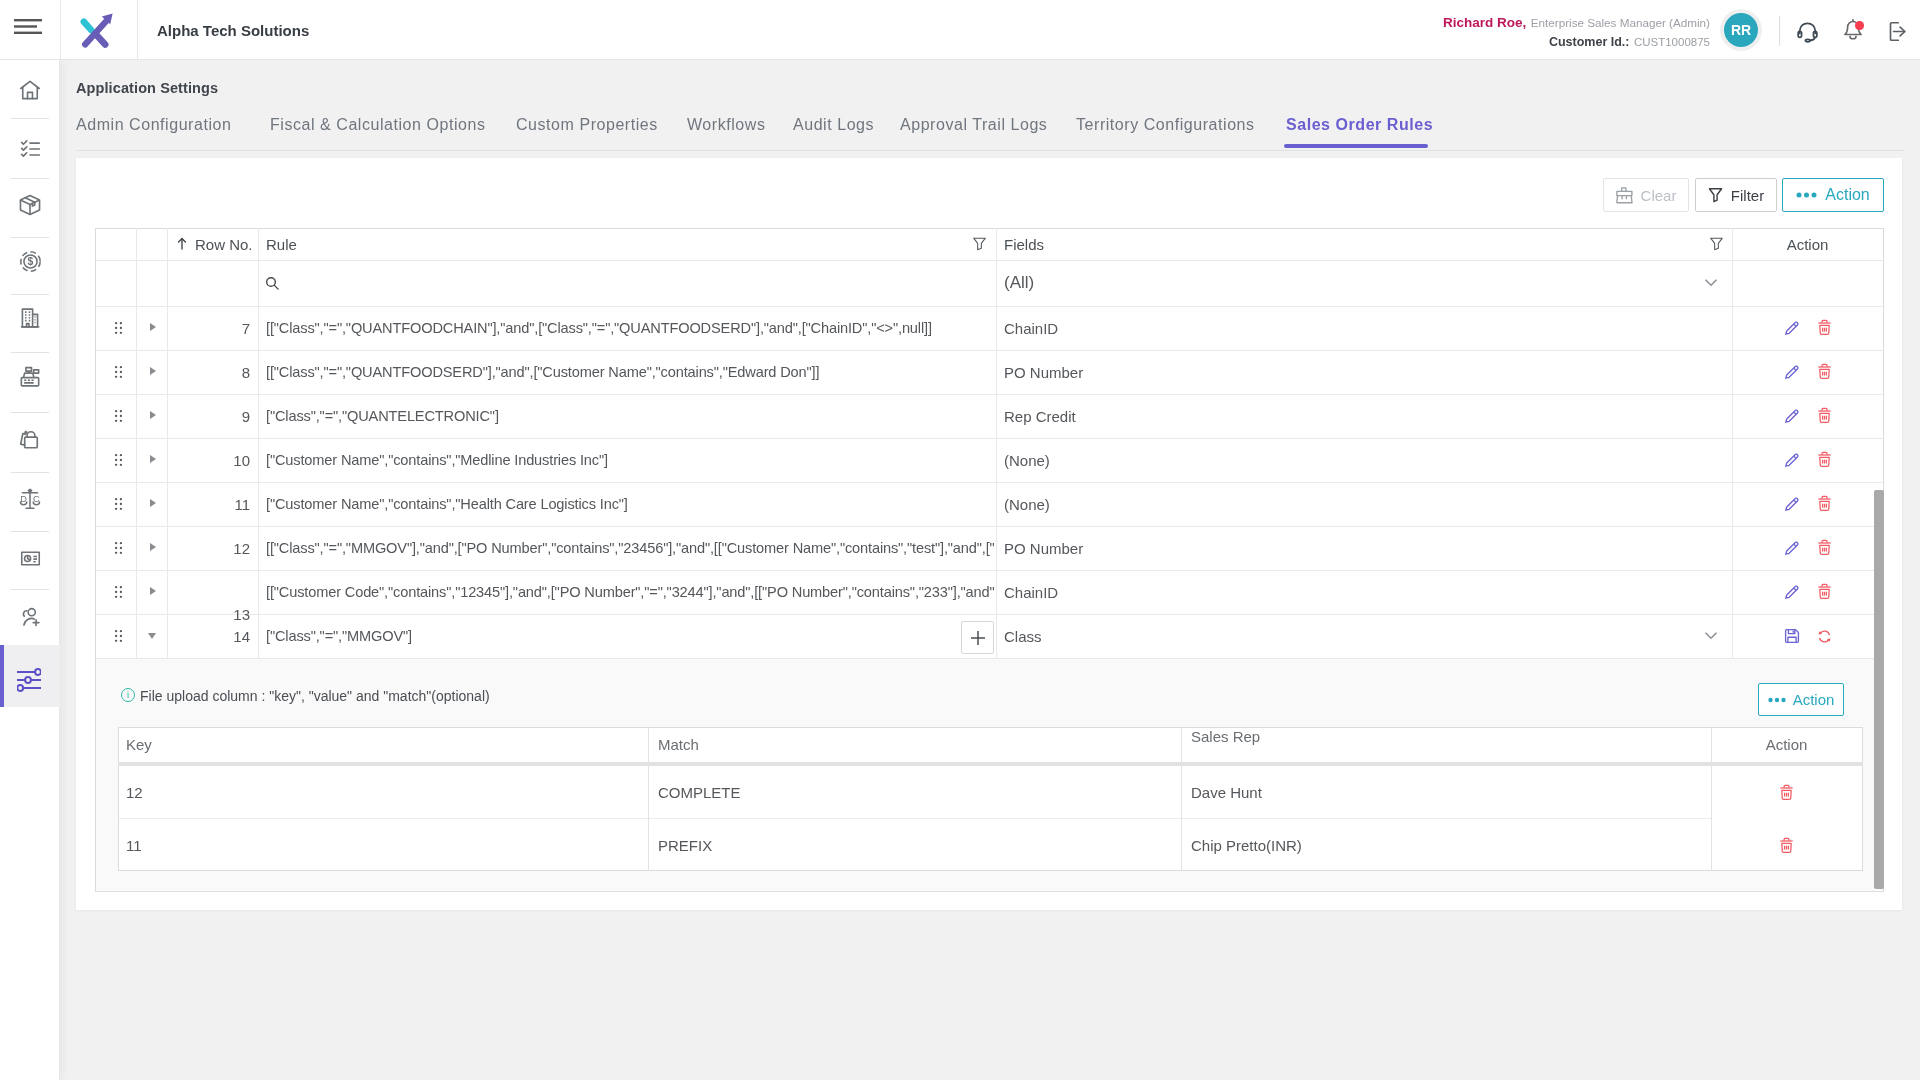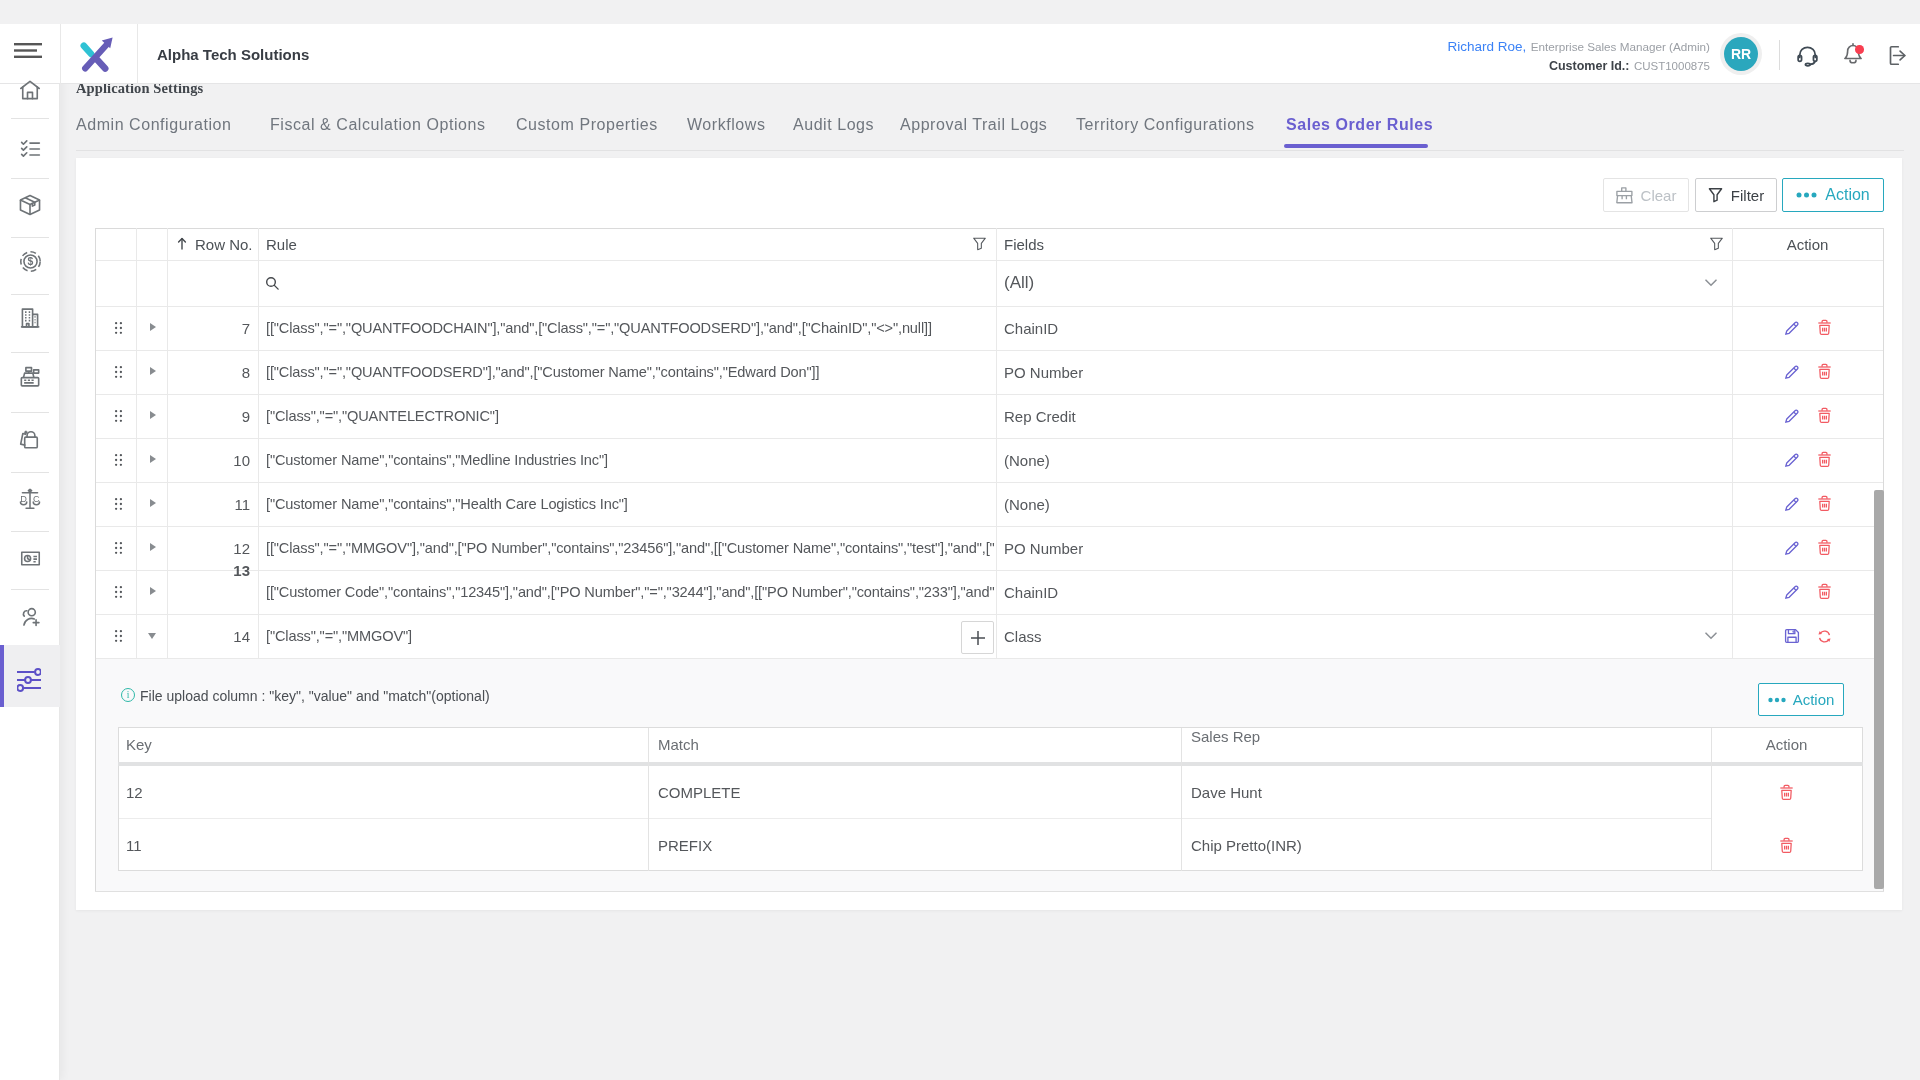--- a/index.html
+++ b/index.html
@@ -13,40 +13,40 @@
 .rownum { position:absolute; left:167px; width:83px; height:44px; display:flex; align-items:center; justify-content:flex-end; font-size:15px; color:#54575b; }
 .ruletxt { position:absolute; left:266px; width:729px; height:44px; display:flex; align-items:center; font-size:14.6px; letter-spacing:-0.15px; color:#54575b; white-space:nowrap; overflow:hidden; }
 .fieldtxt { position:absolute; left:1004px; height:44px; display:flex; align-items:center; font-size:15px; color:#54575b; white-space:nowrap; }
 .tri-r { position:absolute; left:150px; width:0; height:0; border-left:6px solid #888c90; border-top:4.2px solid transparent; border-bottom:4.2px solid transparent; }
 .tri-d { position:absolute; left:148px; width:0; height:0; border-top:6px solid #888c90; border-left:4.2px solid transparent; border-right:4.2px solid transparent; }
 .tab { top:116px; font-size:16px; color:#70767e; letter-spacing:.55px; }
 </style>
 </head>
 <body>
 
-<div class="abs" style="left:0;top:0;width:1920px;height:60px;background:#fff;border-bottom:1px solid #e5e5e6;z-index:5;margin-top:24px;">
+<div class="abs" style="left:0;top:0;width:1920px;height:60px;background:#fff;border-bottom:1px solid #e5e5e6;z-index:5;">
 
   <svg class="abs" style="left:14px;top:18px;" width="29" height="18" viewBox="0 0 29 18">
     <rect x="0" y="1" width="28" height="2.4" fill="#565656"></rect>
     <rect x="0" y="7.3" width="23" height="2.4" fill="#565656"></rect>
     <rect x="0" y="13.6" width="28" height="2.4" fill="#565656"></rect>
   </svg>
   <div class="abs" style="left:60px;top:0;width:1px;height:60px;background:#e8e8e8;"></div>
   <div class="abs" style="left:137px;top:0;width:1px;height:60px;background:#e8e8e8;"></div>
 
   <svg class="abs" style="left:80px;top:10px;" width="38" height="38" viewBox="0 0 38 38">
     <line x1="3.8" y1="11.8" x2="11.3" y2="20.1" stroke="#2fc2d4" stroke-width="6.6" stroke-linecap="round"></line>
     <line x1="5.2" y1="34.3" x2="26.8" y2="10.5" stroke="#675db7" stroke-width="6.3" stroke-linecap="round"></line>
     <polygon points="32.6,3.4 30.2,14.2 21.8,6.6" fill="#675db7"></polygon>
     <line x1="17.2" y1="25.8" x2="25.2" y2="34.5" stroke="#675db7" stroke-width="6.6" stroke-linecap="round"></line>
   </svg>
   <div class="abs flexc" style="left:157px;top:0;height:60px;font-size:15px;font-weight:bold;color:#383d44;">Alpha Tech Solutions</div>
 
   <div class="abs" style="right:210px;top:13px;text-align:right;line-height:18px;">
-    <div><span style="font-size:13.5px;font-weight:normal;color:#3b82f6;">Richard Roe,</span> <span style="font-size:11.7px;color:#9b9fa5;">Enterprise Sales Manager (Admin)</span></div>
+    <div><span style="font-size:13.5px;font-weight:bold;color:#be185d;">Richard Roe,</span> <span style="font-size:11.7px;color:#9b9fa5;">Enterprise Sales Manager (Admin)</span></div>
     <div><span style="font-size:12.5px;font-weight:bold;color:#3e4349;">Customer Id.:</span> <span style="font-size:11.5px;color:#9b9fa5;">CUST1000875</span></div>
   </div>
 
   <div class="abs" style="left:1720px;top:9px;width:42px;height:42px;border-radius:50%;background:#efefef;"></div>
   <div class="abs flexc" style="left:1724px;top:13px;width:34px;height:34px;border-radius:50%;background:#2ba7bd;color:#fff;font-size:14px;font-weight:bold;justify-content:center;">RR</div>
   <div class="abs" style="left:1779px;top:16px;width:1px;height:30px;background:#dcdcdc;"></div>
 
   <svg class="abs" style="left:1795px;top:19px;" width="25" height="25" viewBox="0 0 24 24" fill="none" stroke="#3f4a54" stroke-width="1.65" stroke-linecap="round" stroke-linejoin="round">
     <path d="M4.6 13.8 V11.2 a7.4 7.1 0 0 1 14.8 0 V13.8"></path>
     <rect x="3" y="11.9" width="3.3" height="5.7" rx="1.65"></rect>
@@ -161,21 +161,21 @@
   </svg>
 
   <svg class="abs" style="left:17px;top:668px;" width="24" height="24" viewBox="0 0 24 24" fill="none" stroke="#5c50c7" stroke-width="2" stroke-linecap="round">
     <path d="M0.5 4 H17 M0.5 12 H24 M7.5 20 H23.5"></path>
     <circle cx="21" cy="4" r="2.9" fill="#f1f1f2"></circle>
     <circle cx="11" cy="12" r="2.9" fill="#f1f1f2"></circle>
     <circle cx="3.2" cy="20" r="2.9" fill="#f1f1f2"></circle>
   </svg>
 </div>
 
-<div class="abs" style="left:76px;top:80px;font-size:14.5px;font-weight:bold;color:#41464c;letter-spacing:.1px;font-family:Liberation Serif, serif;">Application Settings</div>
+<div class="abs" style="left:76px;top:80px;font-size:14.5px;font-weight:bold;color:#41464c;letter-spacing:.1px;">Application Settings</div>
 
 <div class="abs" style="left:76px;top:150px;width:1828px;height:1px;background:#e2e2e3;"></div>
 <div id="tabs" style="position:absolute;left:0;top:0;">
   <div class="abs tab" style="left:76px;">Admin Configuration</div>
   <div class="abs tab" style="left:270px;">Fiscal &amp; Calculation Options</div>
   <div class="abs tab" style="left:516px;">Custom Properties</div>
   <div class="abs tab" style="left:687px;">Workflows</div>
   <div class="abs tab" style="left:793px;">Audit Logs</div>
   <div class="abs tab" style="left:900px;">Approval Trail Logs</div>
   <div class="abs tab" style="left:1076px;">Territory Configurations</div>
@@ -403,21 +403,21 @@
 
   <svg class="abs" style="left:114px;top:585px;" width="9" height="14" viewBox="0 0 9 14" fill="#54575b">
         <circle cx="2.1" cy="2.2" r="1.15"></circle>
         <circle cx="6.9" cy="2.2" r="1.15"></circle>
         <circle cx="2.1" cy="7" r="1.15"></circle>
         <circle cx="6.9" cy="7" r="1.15"></circle>
         <circle cx="2.1" cy="11.8" r="1.15"></circle>
         <circle cx="6.9" cy="11.8" r="1.15"></circle>
       </svg>
   <div class="tri-r" style="top:587px;"></div>
-  <div class="rownum" style="top:548px;font-weight:bold;">13</div>
+  <div class="rownum" style="top:592px;">13</div>
   <div class="ruletxt" style="top:570px;">[["Customer Code","contains","12345"],"and",["PO Number","=","3244"],"and",[["PO Number","contains","233"],"and",["PO Number","=","12"]]]</div>
   <div class="fieldtxt" style="top:570px;">ChainID</div>
   <svg class="abs" style="left:1784px;top:584px;" width="16" height="16" viewBox="0 0 18 18" fill="none" stroke="#6a63d2" stroke-width="1.5" stroke-linejoin="round">
         <path d="M2 16 L3.1 12.3 L12.4 3 a1.9 1.9 0 0 1 2.7 0 a1.9 1.9 0 0 1 0 2.7 L5.8 15 L2 16 Z"></path>
         <path d="M10.9 4.5 l2.7 2.7"></path>
       </svg>
   <svg class="abs" style="left:1817px;top:583px;" width="15" height="17" viewBox="0 0 16 18" fill="none" stroke="#f25a62" stroke-width="1.35" stroke-linejoin="round">
         <path d="M1.4 4.2 H14.6"></path>
         <path d="M5.4 4 V2.6 a1.1 1.1 0 0 1 1.1 -1.1 h3 a1.1 1.1 0 0 1 1.1 1.1 V4"></path>
         <path d="M3 6.8 h10 l-.5 8.3 a1.4 1.4 0 0 1 -1.4 1.3 H4.9 a1.4 1.4 0 0 1 -1.4 -1.3 Z"></path>

